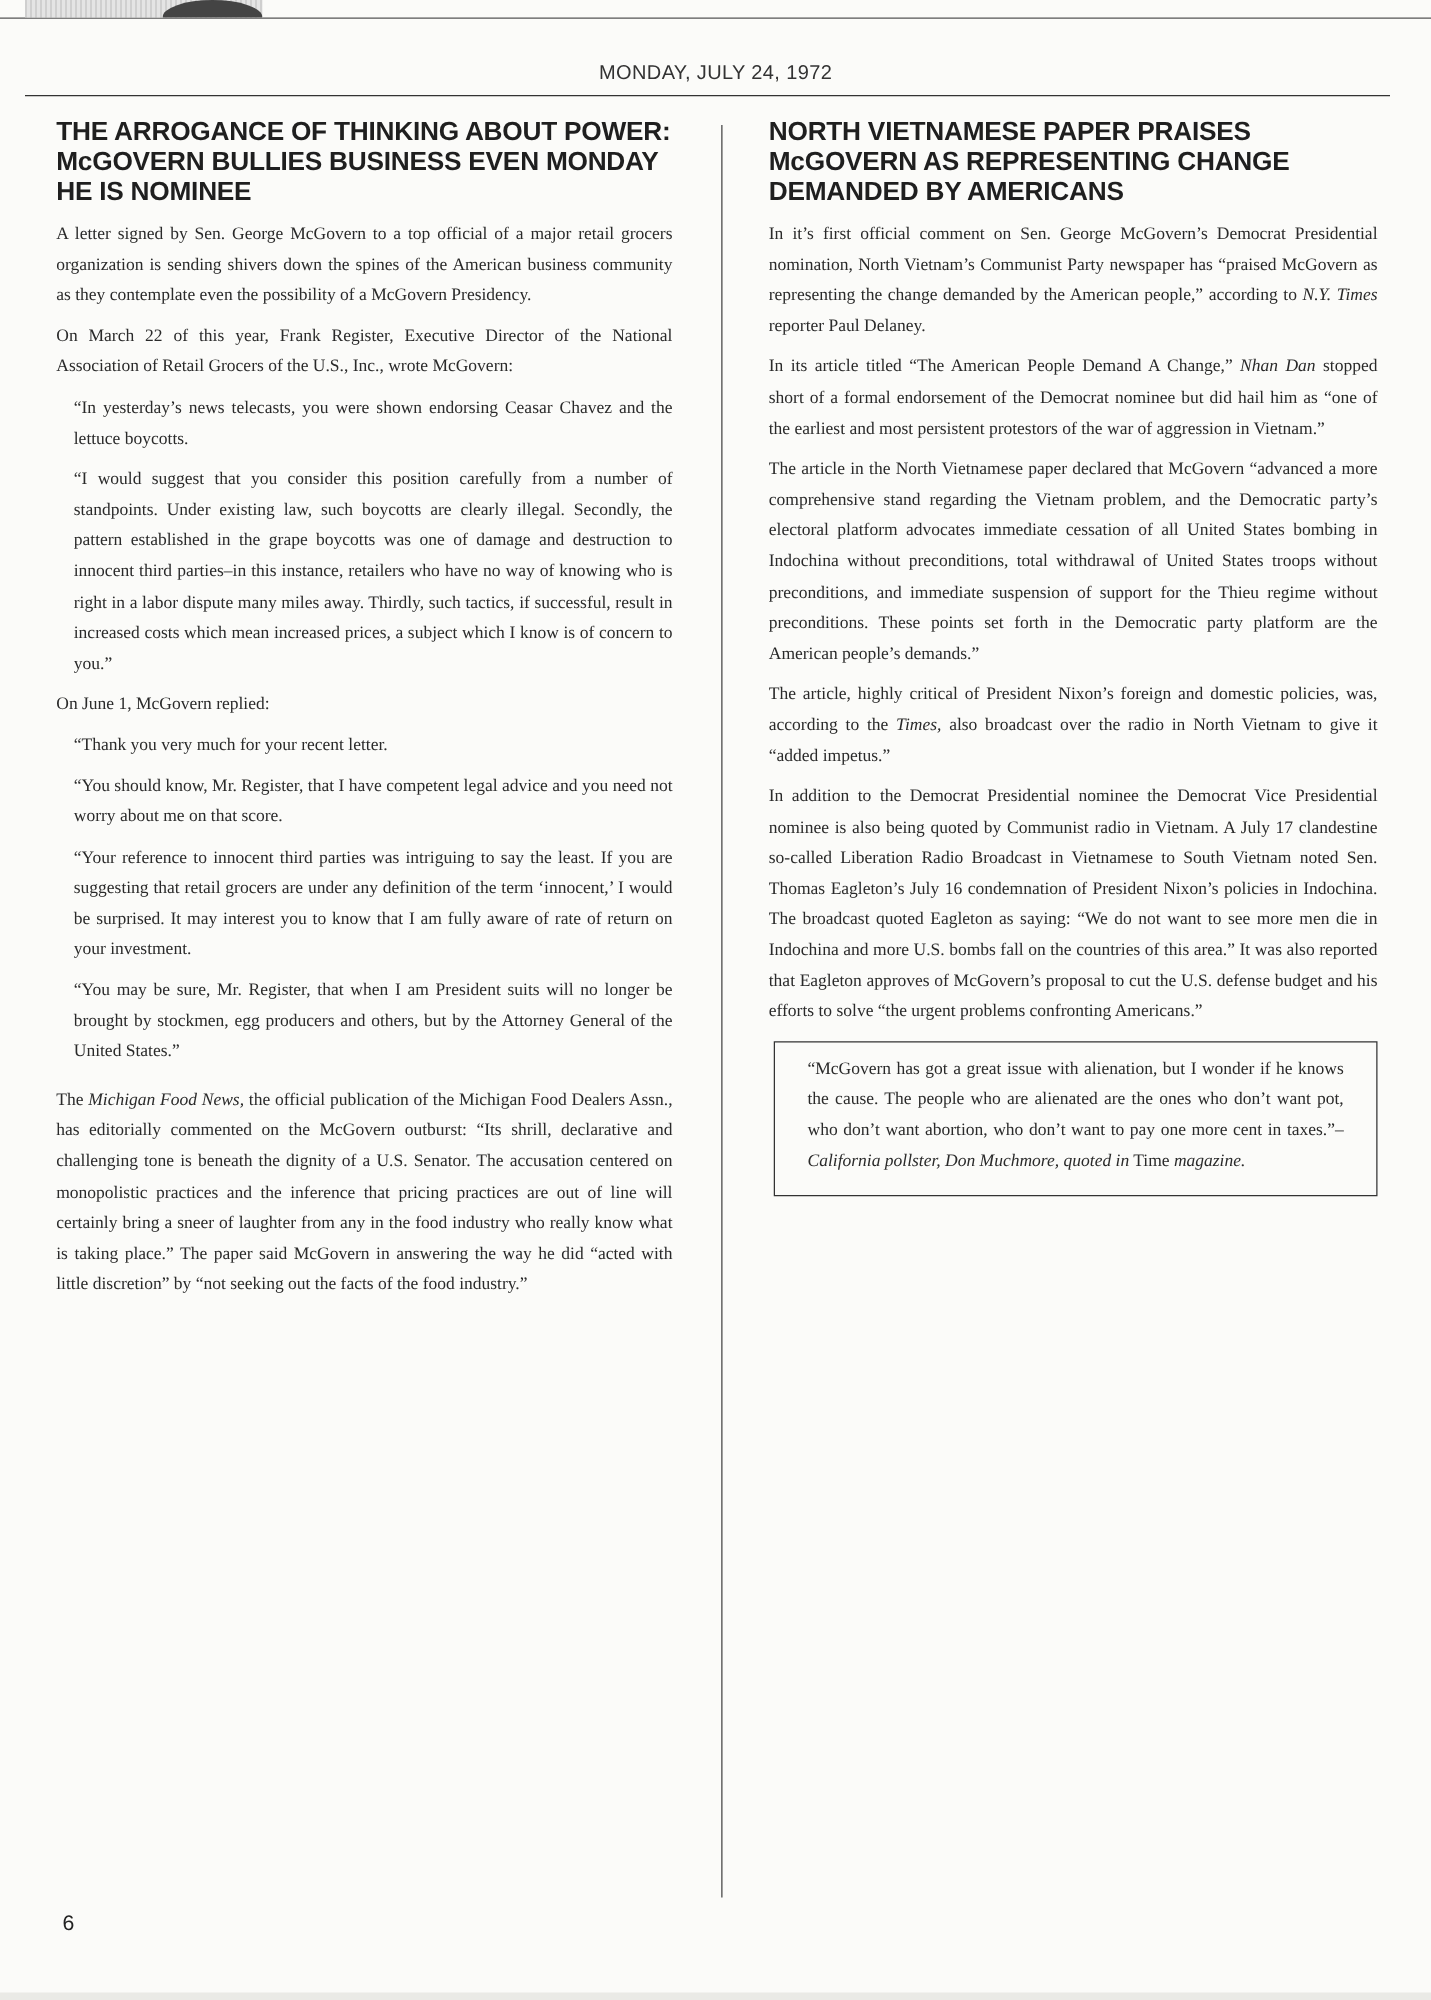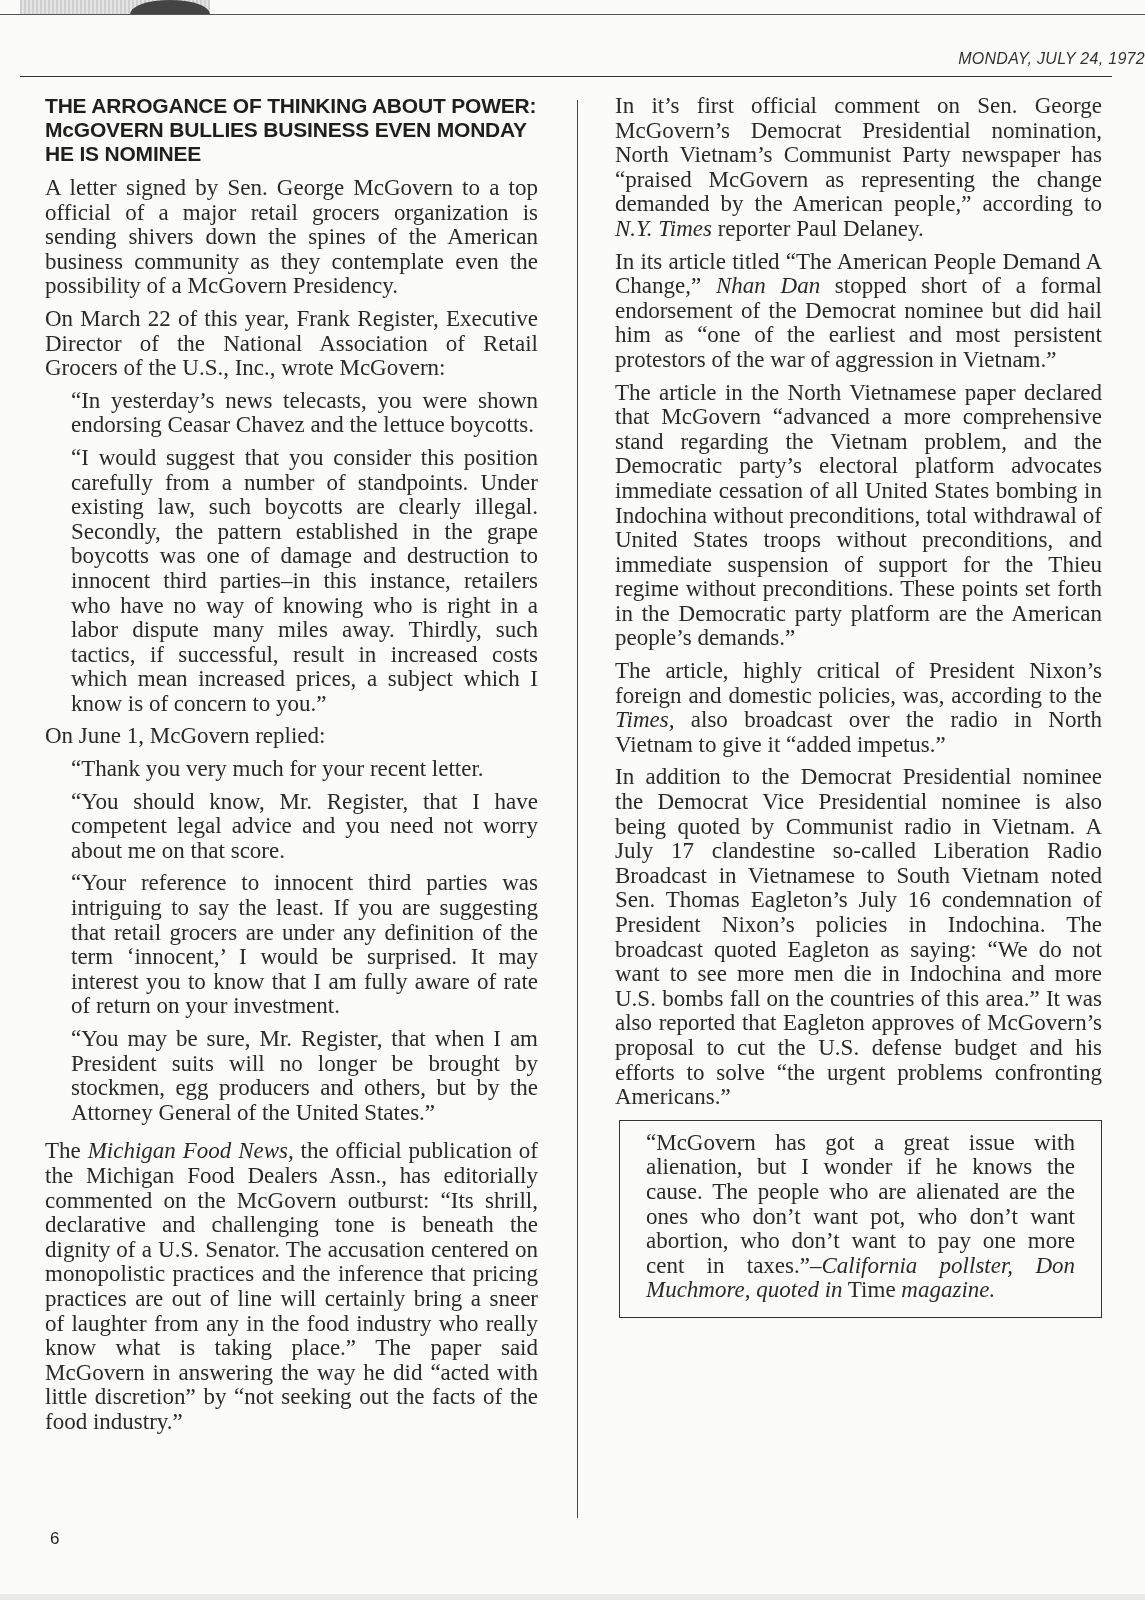--- a/index.html
+++ b/index.html
@@ -14,45 +14,45 @@
   }
   .top-strip .photo {
     position: absolute; left: 20px; top: 0; width: 190px; height: 14px;
     background: repeating-linear-gradient(90deg, #cfcfcf 0 2px, #e4e4e4 2px 4px);
   }
   .top-strip .dome {
     position: absolute; left: 130px; top: 0; width: 80px; height: 28px;
     background: #444; border-radius: 50% 50% 0 0; clip-path: inset(0 0 14px 0);
   }
   .dateline {
-    position: absolute; left: 0; top: 50px; width: 1145px; text-align: right;
+    position: absolute; left: 0; top: 50px; width: 1145px; text-align: center;
     font-family: "Liberation Sans", "DejaVu Sans", sans-serif; font-size: 16px;
-    letter-spacing: 0.3px; color: #333; font-style: italic;
+    letter-spacing: 0.3px; color: #333;
   }
   .dateline-rule {
     position: absolute; left: 20px; top: 76px; width: 1092px; height: 0;
     border-top: 1.5px solid #333;
   }
   .col-divider {
     position: absolute; left: 577px; top: 100px; width: 0; height: 1418px;
     border-left: 1.5px solid #444;
   }
   .col { position: absolute; top: 94px; }
   .col-left { left: 45px; width: 493px; }
   .col-right { left: 615px; width: 487px; }
   h2.headline {
     font-family: "Liberation Sans", "DejaVu Sans", sans-serif; font-weight: bold;
     font-size: 21px; line-height: 24px; margin: 0 0 10px 0; color: #1f1f1f;
     letter-spacing: -0.2px;
   }
   p {
-    font-size: 23px; line-height: 24.6px; margin: 0 0 8px 0;
+    font-size: 14px; line-height: 24.6px; margin: 0 0 8px 0;
     text-align: justify; hyphens: none;
   }
-  p.quote { margin-left: 26px; }
+  p.quote { margin-left: 14px; }
   .subhead {
     font-family: "Liberation Sans", "DejaVu Sans", sans-serif; font-weight: bold;
     font-size: 16px; text-align: center; margin: 4px 0 10px 0; color: #222;
   }
   .sidebar-box {
     border: 1.5px solid #333; padding: 10px 26px 14px 26px; margin: 10px 0 0 4px;
   }
   .sidebar-box .box-title {
     font-family: "Liberation Sans", "DejaVu Sans", sans-serif; font-weight: bold;
     font-size: 18px; text-align: center; margin: 0 0 16px 0; color: #222;
@@ -86,20 +86,21 @@
   <p class="quote">“I would suggest that you consider this position carefully from a number of standpoints. Under existing law, such boycotts are clearly illegal. Secondly, the pattern established in the grape boycotts was one of damage and destruction to innocent third parties–in this instance, retailers who have no way of knowing who is right in a labor dispute many miles away. Thirdly, such tactics, if successful, result in increased costs which mean increased prices, a subject which I know is of concern to you.”</p>
   <p>On June 1, McGovern replied:</p>
   <p class="quote">“Thank you very much for your recent letter.</p>
   <p class="quote">“You should know, Mr. Register, that I have competent legal advice and you need not worry about me on that score.</p>
   <p class="quote">“Your reference to innocent third parties was intriguing to say the least. If you are suggesting that retail grocers are under any definition of the term ‘innocent,’ I would be surprised. It may interest you to know that I am fully aware of rate of return on your investment.</p>
   <p class="quote" style="margin-bottom:14px">“You may be sure, Mr. Register, that when I am President suits will no longer be brought by stockmen, egg producers and others, but by the Attorney General of the United States.”</p>
   <p><span>The </span><i>Michigan Food News,</i><span> the official publication of the Michigan Food Dealers Assn., has editorially commented on the McGovern outburst: “Its shrill, declarative and challenging tone is beneath the dignity of a U.S. Senator. The accusation centered on monopolistic practices and the inference that pricing practices are out of line will certainly bring a sneer of laughter from any in the food industry who really know what is taking place.” The paper said McGovern in answering the way he did “acted with little discretion” by “not seeking out the facts of the food industry.”</span></p>
 </div>
 
 <div class="col col-right">
+  <h2 class="headline">NORTH VIETNAMESE PAPER PRAISES McGOVERN AS REPRESENTING CHANGE DEMANDED BY AMERICANS</h2>
   <p><span>In it’s first official comment on Sen. George McGovern’s Democrat Presidential nomination, North Vietnam’s Communist Party newspaper has “praised McGovern as representing the change demanded by the American people,” according to </span><i>N.Y. Times</i><span> reporter Paul Delaney.</span></p>
   <p><span>In its article titled “The American People Demand A Change,” </span><i>Nhan Dan</i><span> stopped short of a formal endorsement of the Democrat nominee but did hail him as “one of the earliest and most persistent protestors of the war of aggression in Vietnam.”</span></p>
   <p>The article in the North Vietnamese paper declared that McGovern “advanced a more comprehensive stand regarding the Vietnam problem, and the Democratic party’s electoral platform advocates immediate cessation of all United States bombing in Indochina without preconditions, total withdrawal of United States troops without preconditions, and immediate suspension of support for the Thieu regime without preconditions. These points set forth in the Democratic party platform are the American people’s demands.”</p>
   <p><span>The article, highly critical of President Nixon’s foreign and domestic policies, was, according to the </span><i>Times,</i><span> also broadcast over the radio in North Vietnam to give it “added impetus.”</span></p>
   <p>In addition to the Democrat Presidential nominee the Democrat Vice Presidential nominee is also being quoted by Communist radio in Vietnam. A July 17 clandestine so-called Liberation Radio Broadcast in Vietnamese to South Vietnam noted Sen. Thomas Eagleton’s July 16 condemnation of President Nixon’s policies in Indochina. The broadcast quoted Eagleton as saying: “We do not want to see more men die in Indochina and more U.S. bombs fall on the countries of this area.” It was also reported that Eagleton approves of McGovern’s proposal to cut the U.S. defense budget and his efforts to solve “the urgent problems confronting Americans.”</p>
 
   <div class="sidebar-box">
     <p><span>“McGovern has got a great issue with alienation, but I wonder if he knows the cause. The people who are alienated are the ones who don’t want pot, who don’t want abortion, who don’t want to pay one more cent in taxes.”</span><i>–California pollster, Don Muchmore, quoted in</i><span> Time </span><i>magazine.</i></p>
   </div>
 </div>

